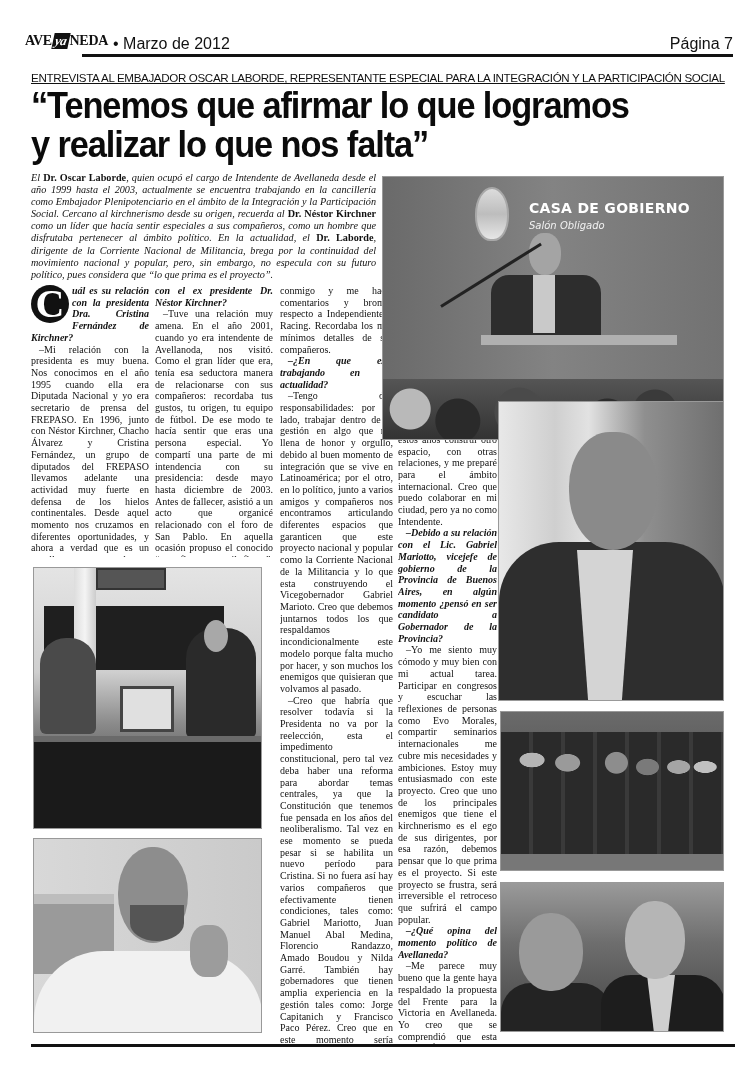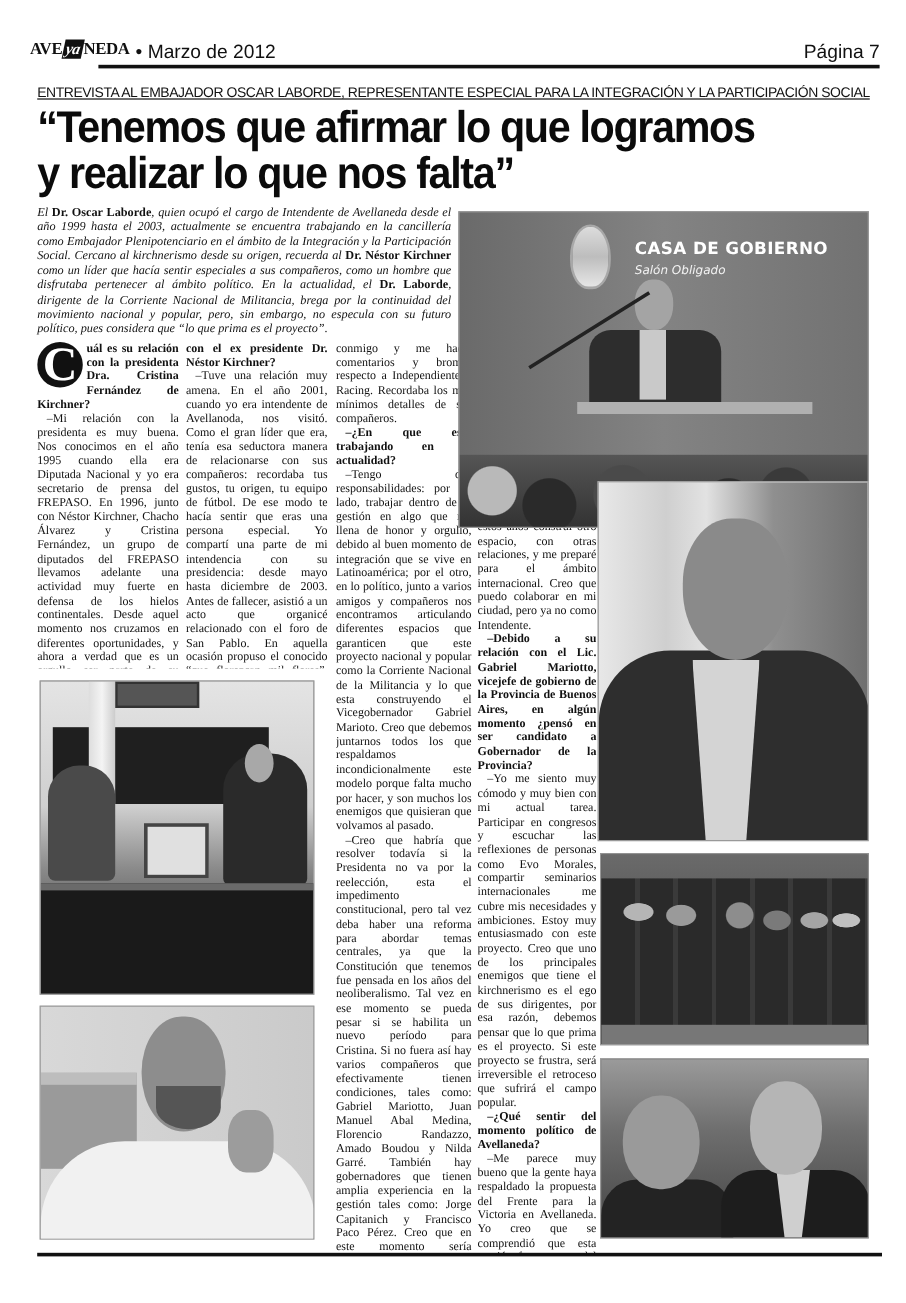--- a/index.html
+++ b/index.html
@@ -15,21 +15,21 @@
 
   .kicker { position: absolute; left: 31px; top: 71px; width: 702px; font-family: "Liberation Sans", sans-serif; font-size: 11.6px; letter-spacing: -0.35px; text-decoration: underline; white-space: nowrap; color: #111; }
 
   .headline { position: absolute; left: 31px; top: 86px; width: 705px; font-family: "Liberation Sans", sans-serif; font-weight: bold; font-size: 37px; line-height: 39px; letter-spacing: -1.2px; color: #0b0b0b; transform: scaleX(0.93); transform-origin: left top; white-space: nowrap; }
 
   .lead { position: absolute; left: 31px; top: 172px; width: 345px; font-style: italic; font-size: 10.2px; line-height: 12.1px; text-align: justify; color: #111; }
   .lead b { font-style: normal; }
 
   .col { position: absolute; font-size: 10px; line-height: 11.7px; text-align: justify; color: #111; hyphens: auto; }
   .col p { text-indent: 8px; }
-  .col .q { font-weight: bold; text-indent: 8px; }
+  .col .q { font-weight: bold; text-indent: 8px; font-style: italic; }
   .col .q.noindent { text-indent: 0; }
 
   .c1 { left: 31px; top: 285px; width: 118px; height: 272px; overflow: hidden; }
   .c2 { left: 155px; top: 285px; width: 118px; height: 272px; overflow: hidden; }
   .c3 { left: 280px; top: 285px; width: 113px; height: 760px; overflow: hidden; }
   .c4 { left: 398px; top: 387px; width: 99px; height: 658px; overflow: hidden; }
 
   .dropcap { float: left; width: 38px; height: 38px; margin: 0 3px 0 0; background: #111; color: #fff; border-radius: 50%; font-size: 40px; font-weight: bold; line-height: 38px; text-align: center; font-family: "Liberation Serif", serif; }
 
   .photo { position: absolute; overflow: hidden; border: 1px solid #999; }
@@ -122,21 +122,21 @@
   <div class="q">–¿En que esta trabajando en la actualidad?</div>
   <p>–Tengo dos responsabilidades: por un lado, trabajar dentro de la gestión en algo que me llena de honor y orgullo, debido al buen momento de integración que se vive en Latinoamérica; por el otro, en lo político, junto a varios amigos y compañeros nos encontramos articulando diferentes espacios que garanticen que este proyecto nacional y popular como la Corriente Nacional de la Militancia y lo que esta construyendo el Vicegobernador Gabriel Marioto. Creo que debemos juntarnos todos los que respaldamos incondicionalmente este modelo porque falta mucho por hacer, y son muchos los enemigos que quisieran que volvamos al pasado.</p>
   <p>–Creo que habría que resolver todavía si la Presidenta no va por la reelección, esta el impedimento constitucional, pero tal vez deba haber una reforma para abordar temas centrales, ya que la Constitución que tenemos fue pensada en los años del neoliberalismo. Tal vez en ese momento se pueda pesar si se habilita un nuevo período para Cristina. Si no fuera así hay varios compañeros que efectivamente tienen condiciones, tales como: Gabriel Mariotto, Juan Manuel Abal Medina, Florencio Randazzo, Amado Boudou y Nilda Garré. También hay gobernadores que tienen amplia experiencia en la gestión tales como: Jorge Capitanich y Francisco Paco Pérez. Creo que en este momento sería negativo pensar en un próximo candidato. No obstante, sí es necesario armar una fuerza política que haga sustentable el proyecto y pueda continuar por veinte o treinta años articulándose con la región. Los líderes se potencian cuando hay una buena fuerza política.</p>
 
 </div>
 
 <div class="col c4">
   <p>–No, para mí ha sido una etapa muy importante, pero que ya he cerrado. Durante estos años construí otro espacio, con otras relaciones, y me preparé para el ámbito internacional. Creo que puedo colaborar en mi ciudad, pero ya no como Intendente.</p>
   <div class="q">–Debido a su relación con el Lic. Gabriel Mariotto, vicejefe de gobierno de la Provincia de Buenos Aires, en algún momento ¿pensó en ser candidato a Gobernador de la Provincia?</div>
   <p>–Yo me siento muy cómodo y muy bien con mi actual tarea. Participar en congresos y escuchar las reflexiones de personas como Evo Morales, compartir seminarios internacionales me cubre mis necesidades y ambiciones. Estoy muy entusiasmado con este proyecto. Creo que uno de los principales enemigos que tiene el kirchnerismo es el ego de sus dirigentes, por esa razón, debemos pensar que lo que prima es el proyecto. Si este proyecto se frustra, será irreversible el retroceso que sufrirá el campo popular.</p>
-  <div class="q">–¿Qué sentir del momento político de Avellaneda?</div>
+  <div class="q">–¿Qué opina del momento político de Avellaneda?</div>
   <p>–Me parece muy bueno que la gente haya respaldado la propuesta del Frente para la Victoria en Avellaneda. Yo creo que se comprendió que esta gestión forma parte del proyecto nacional y que se están haciendo algunas acciones que incluyen la participación de la gente en las decisiones, como por ejemplo: el presupuesto participativo, las consultas de las obras. La inclusión de los movimientos sociales en el gobierno es auspiciosa. Es bueno que eso sea respaldado por la población de nuestra ciudad.</p>
 </div>
 
 <div class="photo p-speech">
   <div class="wall"></div>
   <div class="crest"></div>
   <div class="sign-title">CASA DE GOBIERNO</div>
   <div class="sign-sub">Salón Obligado</div>
   <div class="body"></div>
     <div class="shirt"></div>

